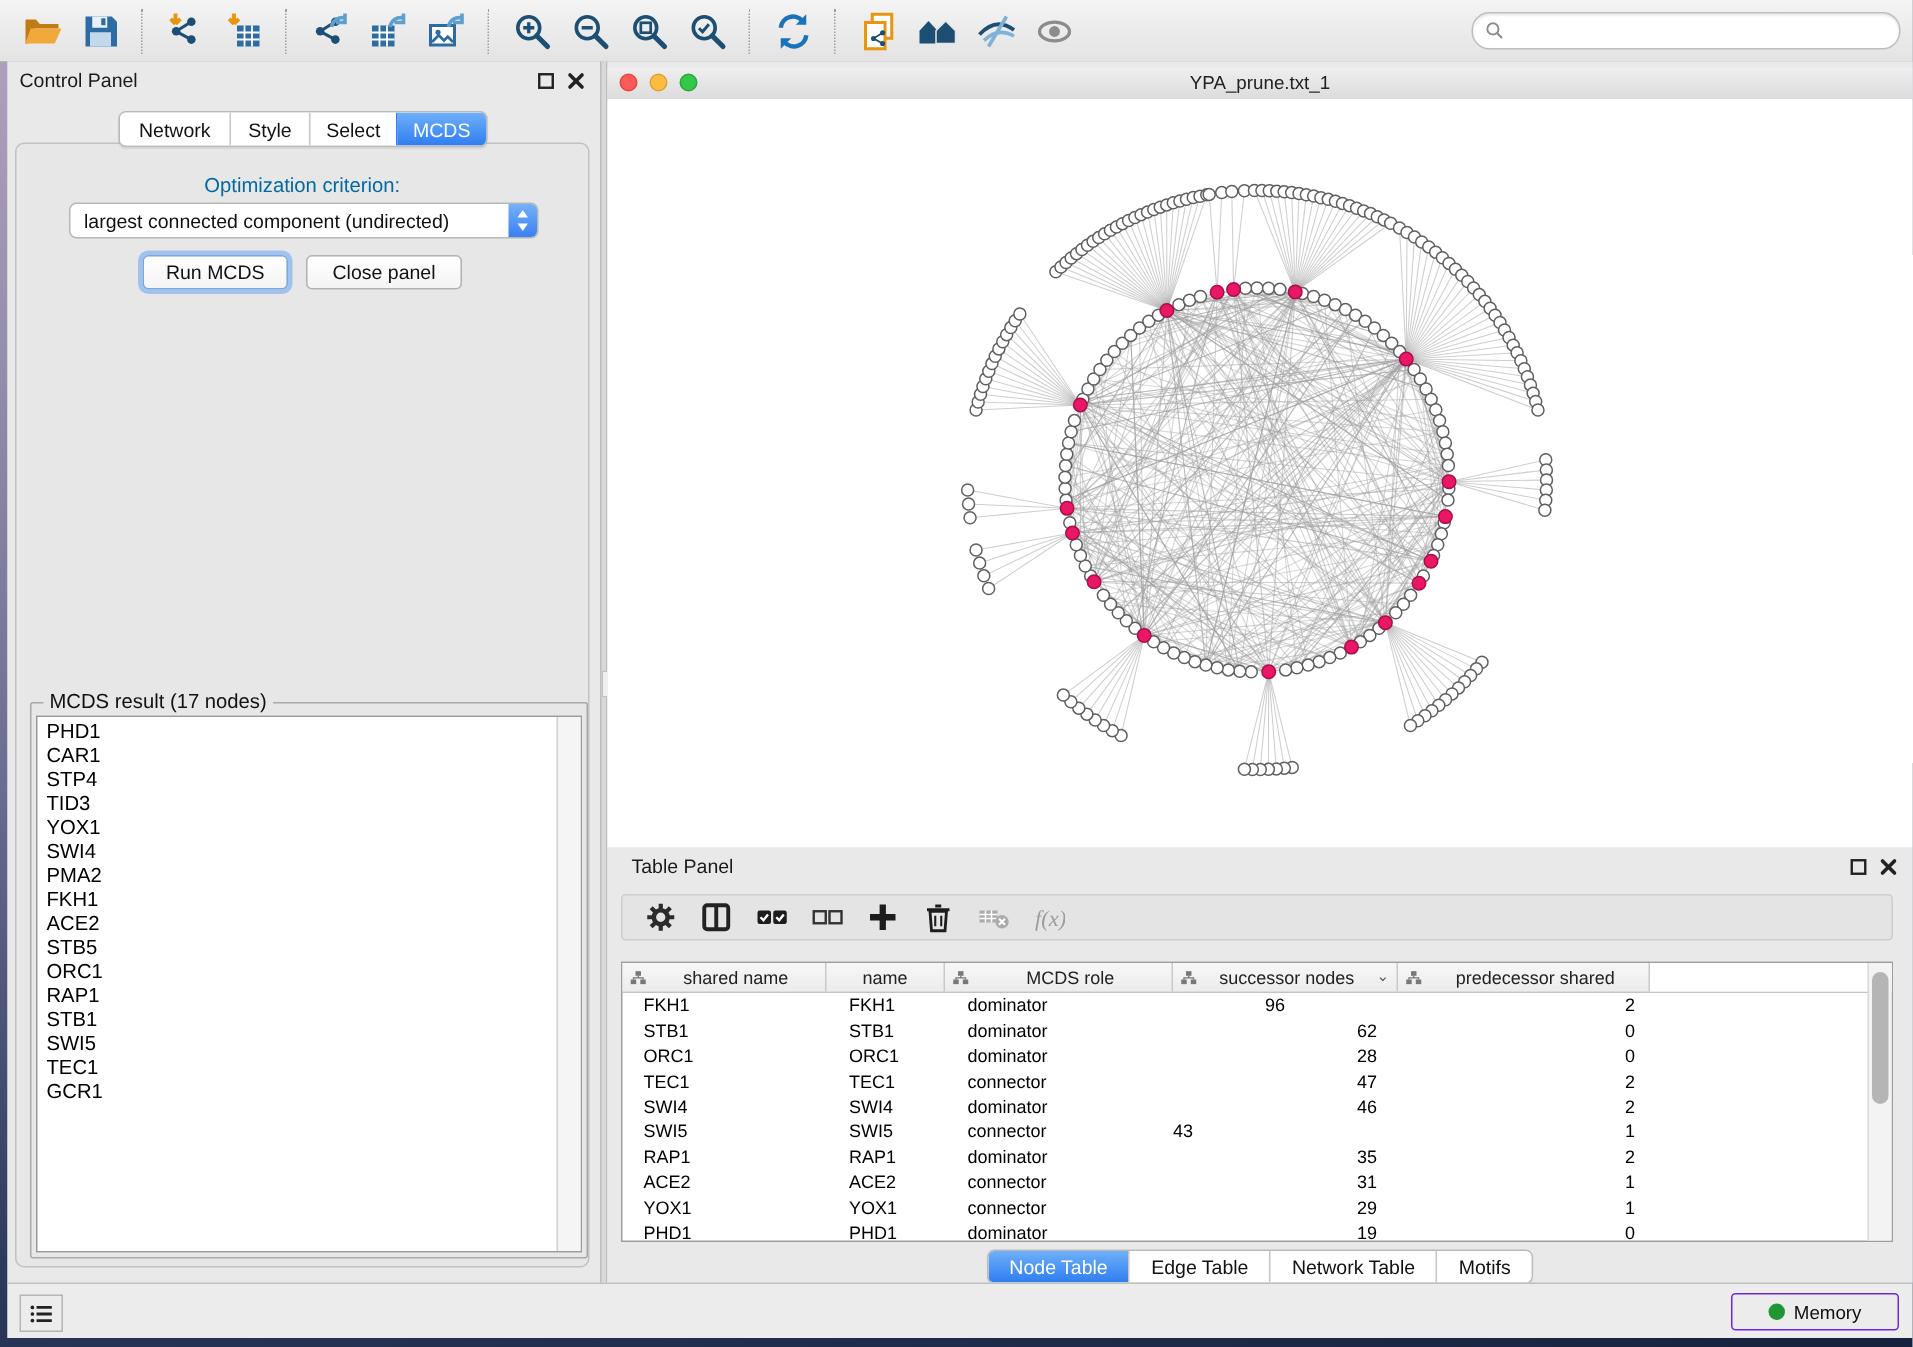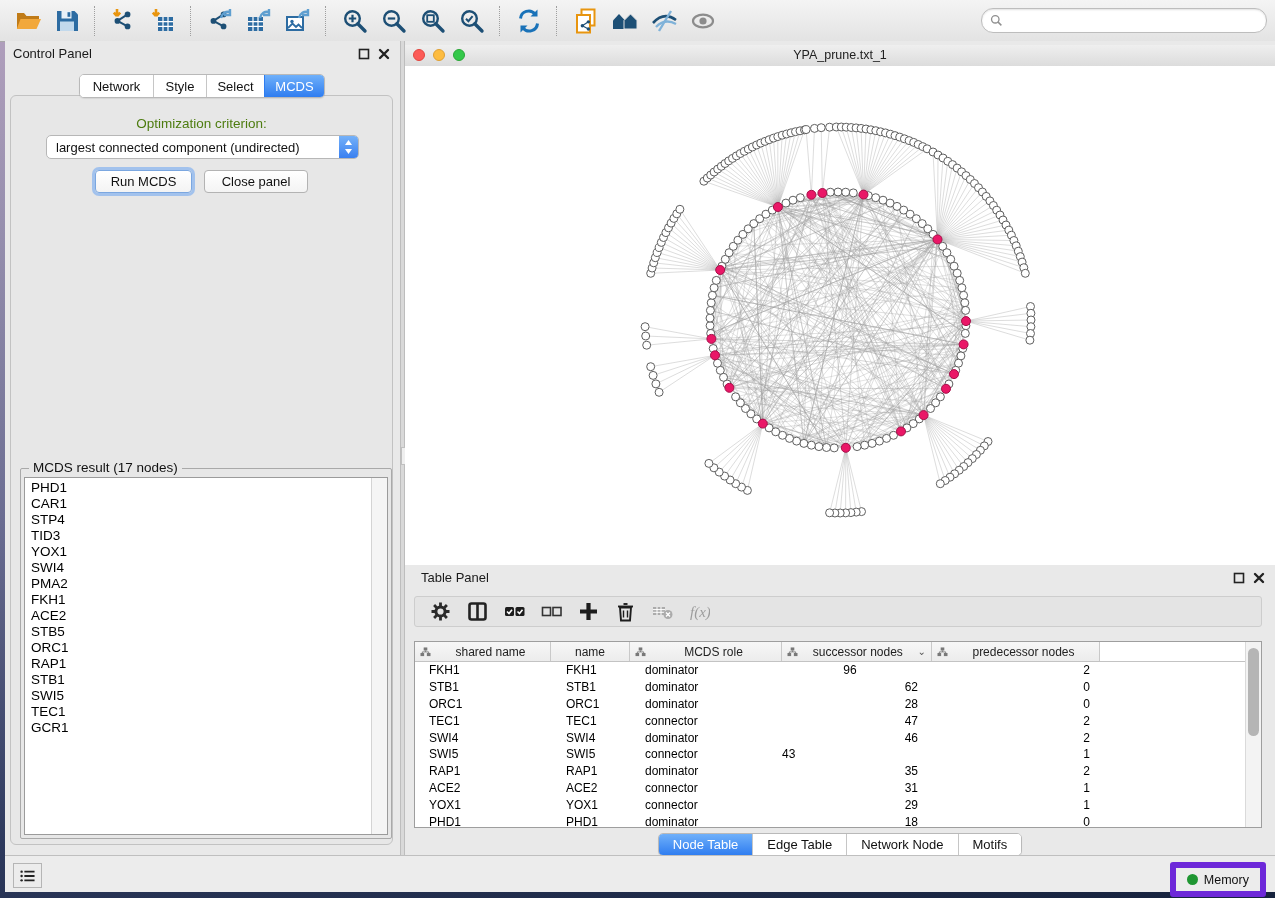--- a/index.html
+++ b/index.html
@@ -39,21 +39,21 @@
   .seg{display:flex;border:1px solid #b9b9b9;border-radius:5px;background:#fff;overflow:hidden;
     box-shadow:0 1px 1px rgba(0,0,0,.08);}
   .seg .sg{border-left:1px solid #c6c6c6;font-size:13px;color:#111;display:flex;align-items:center;justify-content:center;
     background:#fff;height:100%;box-sizing:border-box;}
   .seg .sg:first-child{border-left:none;}
   .seg .sg.sel{background:linear-gradient(#6fb0fa,#2f7df0);color:#fff;border-left-color:#2f7df0;}
   .cp-tabs{position:absolute;left:74px;top:33px;height:22px;z-index:3;}
 
   .cp-content{position:absolute;left:5px;top:54px;width:383px;height:750px;background:#e7e7e7;
     border:1px solid #c2c2c2;border-radius:6px;box-sizing:border-box;}
-  .opt-label{position:absolute;left:0;right:0;top:20px;text-align:center;font-size:13.5px;color:#4d7c0f;}
+  .opt-label{position:absolute;left:0;right:0;top:20px;text-align:center;font-size:13.5px;color:#0369a1;}
   .dropdown{position:absolute;left:35px;top:39px;width:313px;height:24px;background:#fff;border:1px solid #b7b7b7;
     border-radius:5px;box-sizing:border-box;display:flex;align-items:center;}
   .dropdown .dd-text{font-size:13px;padding-left:9px;color:#111;flex:1;white-space:nowrap;overflow:hidden;}
   .dd-stepper{width:19px;height:22px;border-radius:0 4px 4px 0;background:linear-gradient(#74b1f9,#3a80f0);
     display:flex;flex-direction:column;align-items:center;justify-content:center;flex:none;}
   .dd-stepper svg{width:9px;height:16px;}
   .mac-btn{position:absolute;height:23px;background:linear-gradient(#ffffff,#f4f4f4);border:1px solid #b3b3b3;
     border-radius:4px;font-size:13px;color:#111;display:flex;align-items:center;justify-content:center;box-sizing:border-box;}
   .btn-run{left:84px;top:74px;width:97px;box-shadow:0 0 0 3px rgba(106,164,243,.55);border-color:#7ba7e0;}
   .btn-close{left:193px;top:74px;width:104px;}
@@ -105,21 +105,21 @@
 
   .tp-tabs{position:absolute;left:0;right:0;top:268px;display:flex;justify-content:center;}
   .tp-tabs .seg{height:21px;}
   .tp-tabs .sg{padding:0 14px;}
 
   
   .status-bar{position:absolute;left:0;top:814px;width:1270px;height:37px;background:#ececec;border-top:1px solid #bfbfbf;box-sizing:border-box;}
   .sb-list-btn{position:absolute;left:8px;top:7px;width:27px;height:23px;background:#ececec;border:1px solid #b5b5b5;
     display:flex;align-items:center;justify-content:center;}
   .sb-list-btn svg{width:16px;height:14px;}
-  .memory-btn{position:absolute;right:9px;top:6px;height:23px;padding:0 11px;border:6px solid #6d28d9;border-radius:3px;
+  .memory-btn{position:absolute;right:9px;top:6px;height:23px;padding:0 24px;border:1px solid #6d28d9;border-radius:3px;
     background:#ececec;display:flex;align-items:center;gap:6px;font-size:12.5px;color:#111;margin-left:24px;}
   .mem-dot{width:11px;height:11px;border-radius:50%;}
 </style>
 </head>
 <body>
 
 <div id="screen">
 
   <div class="toolbar">
     <div class="tb-icons" id="tb-icons">
@@ -1223,21 +1223,21 @@
                 <span class="th-label">successor nodes</span>
                 <span class="sortglyph">⌄</span>
               </div>
               <div class="th" style="width: 168px;">
                 <svg class="tree" viewBox="0 0 12 11">
                   <rect x="4" y="0.5" width="4" height="3.4" fill="#787878"></rect>
                   <rect x="0.5" y="6.6" width="4" height="3.4" fill="#787878"></rect>
                   <rect x="7.5" y="6.6" width="4" height="3.4" fill="#787878"></rect>
                   <path d="M6 3.9v1.5M2.5 6.6V5.4h7v1.2" stroke="#787878" fill="none" stroke-width="1"></path>
                 </svg>
-                <span class="th-label">predecessor nodes</span>
+                <span class="th-label">predecessor shared</span>
               </div>
               <div class="th filler"></div>
             </div>
           <div id="tbody">
               <div class="trow">
                 <div class="td" style="width: 136px; text-align: left; padding: 0px 0px 0px 14px;">FKH1</div>
                 <div class="td" style="width: 79px; text-align: left; padding: 0px 0px 0px 15px;">FKH1</div>
                 <div class="td" style="width: 152px; text-align: left; padding: 0px 0px 0px 15px;">dominator</div>
                 <div class="td" style="width: 150px; text-align: center; padding: 0px 14px 0px 0px;">96</div>
                 <div class="td" style="width: 168px; text-align: right; padding: 0px 10px 0px 0px;">2</div>
@@ -1295,33 +1295,33 @@
                 <div class="td" style="width: 136px; text-align: left; padding: 0px 0px 0px 14px;">YOX1</div>
                 <div class="td" style="width: 79px; text-align: left; padding: 0px 0px 0px 15px;">YOX1</div>
                 <div class="td" style="width: 152px; text-align: left; padding: 0px 0px 0px 15px;">connector</div>
                 <div class="td" style="width: 150px; text-align: right; padding: 0px 14px 0px 0px;">29</div>
                 <div class="td" style="width: 168px; text-align: right; padding: 0px 10px 0px 0px;">1</div>
               </div>
               <div class="trow">
                 <div class="td" style="width: 136px; text-align: left; padding: 0px 0px 0px 14px;">PHD1</div>
                 <div class="td" style="width: 79px; text-align: left; padding: 0px 0px 0px 15px;">PHD1</div>
                 <div class="td" style="width: 152px; text-align: left; padding: 0px 0px 0px 15px;">dominator</div>
-                <div class="td" style="width: 150px; text-align: right; padding: 0px 14px 0px 0px;">18</div>
+                <div class="td" style="width: 150px; text-align: right; padding: 0px 14px 0px 0px;">19</div>
                 <div class="td" style="width: 168px; text-align: right; padding: 0px 10px 0px 0px;">0</div>
               </div>
             </div>
           <div class="table-sb">
               <div class="table-thumb"></div>
             </div>
         </div>
         <div class="tp-tabs">
             <div class="seg" id="tp-tabs">
               <div class="sg sel">Node Table</div>
               <div class="sg">Edge Table</div>
-              <div class="sg">Network Node</div>
+              <div class="sg">Network Table</div>
               <div class="sg">Motifs</div>
             </div>
           </div>
       </div>
 
     </div>
 
     <div class="status-bar">
       <div class="sb-list-btn">
         <svg viewBox="0 0 22 18">

